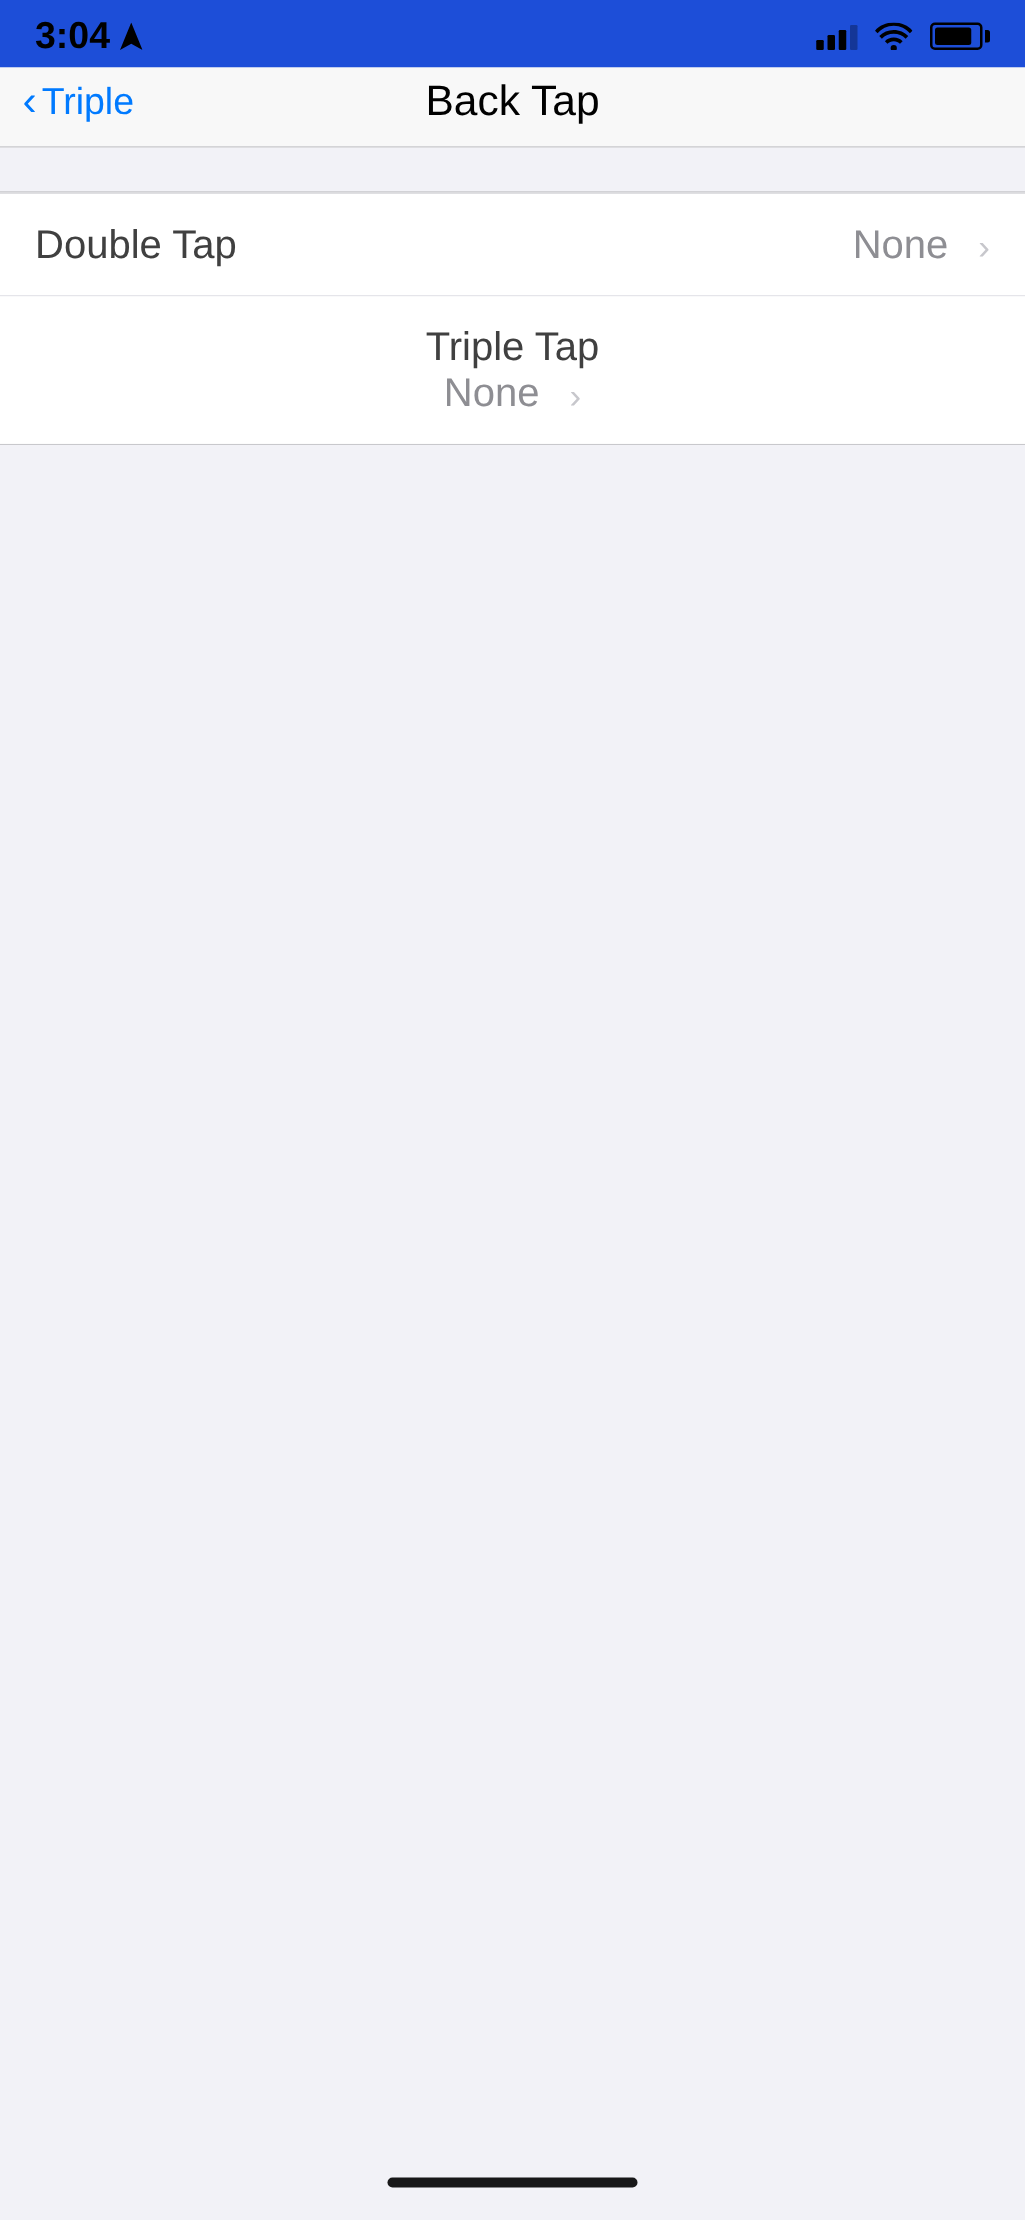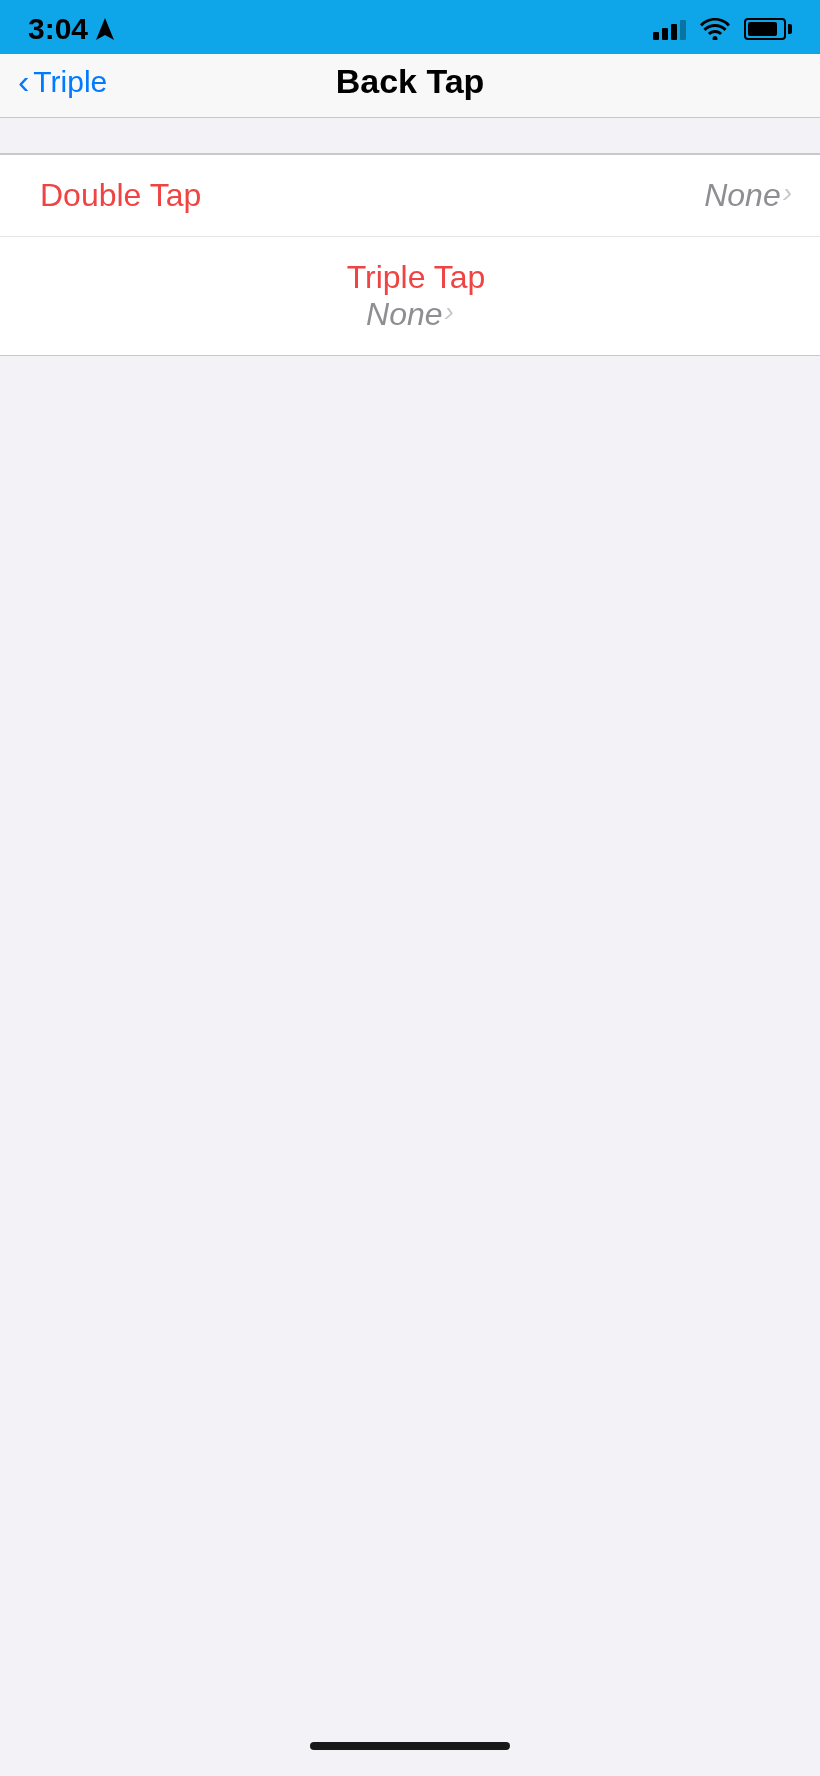--- a/index.html
+++ b/index.html
@@ -16,21 +16,21 @@
       overflow: hidden;
       position: relative;
     }
 
     
     .status-bar {
       display: flex;
       justify-content: space-between;
       align-items: center;
       padding: 14px 28px 10px 28px;
-      background-color: #0ea5e9;
+      background-color: #1d4ed8;
       height: 54px;
     }
 
     .status-time {
       font-size: 30px;
       font-weight: 600;
       color: #000;
       display: flex;
       align-items: center;
       gap: 8px;
@@ -122,21 +122,21 @@
       margin-top: -2px;
     }
 
     .back-label {
       font-size: 30px;
       font-weight: 400;
     }
 
     .nav-title {
       font-size: 34px;
-      font-weight: 700;
+      font-weight: 400;
       color: #000;
       text-align: center;
     }
 
     
     .section-spacer {
       height: 36px;
       background-color: #f2f2f7;
       border-bottom: 1px solid #c8c8cc;
     }
@@ -159,29 +159,27 @@
     }
 
     .list-item + .list-item {
       border-top: 1px solid #e5e5ea;
       flex-direction: column;
     }
 
     .list-item-label {
       font-size: 32px;
       font-weight: 400;
-      color: #ef4444;
-      margin-left: 12px;
+      color: #404040;
     }
 
     .list-item-right {
       display: flex;
-      align-items: flex-start;
-      gap: 2px;
-      font-style: italic;
+      align-items: flex-end;
+      gap: 24px;
     }
 
     .list-item-value {
       font-size: 32px;
       color: #8e8e93;
       font-weight: 400;
     }
 
     .list-item-chevron {
       color: #c7c7cc;

